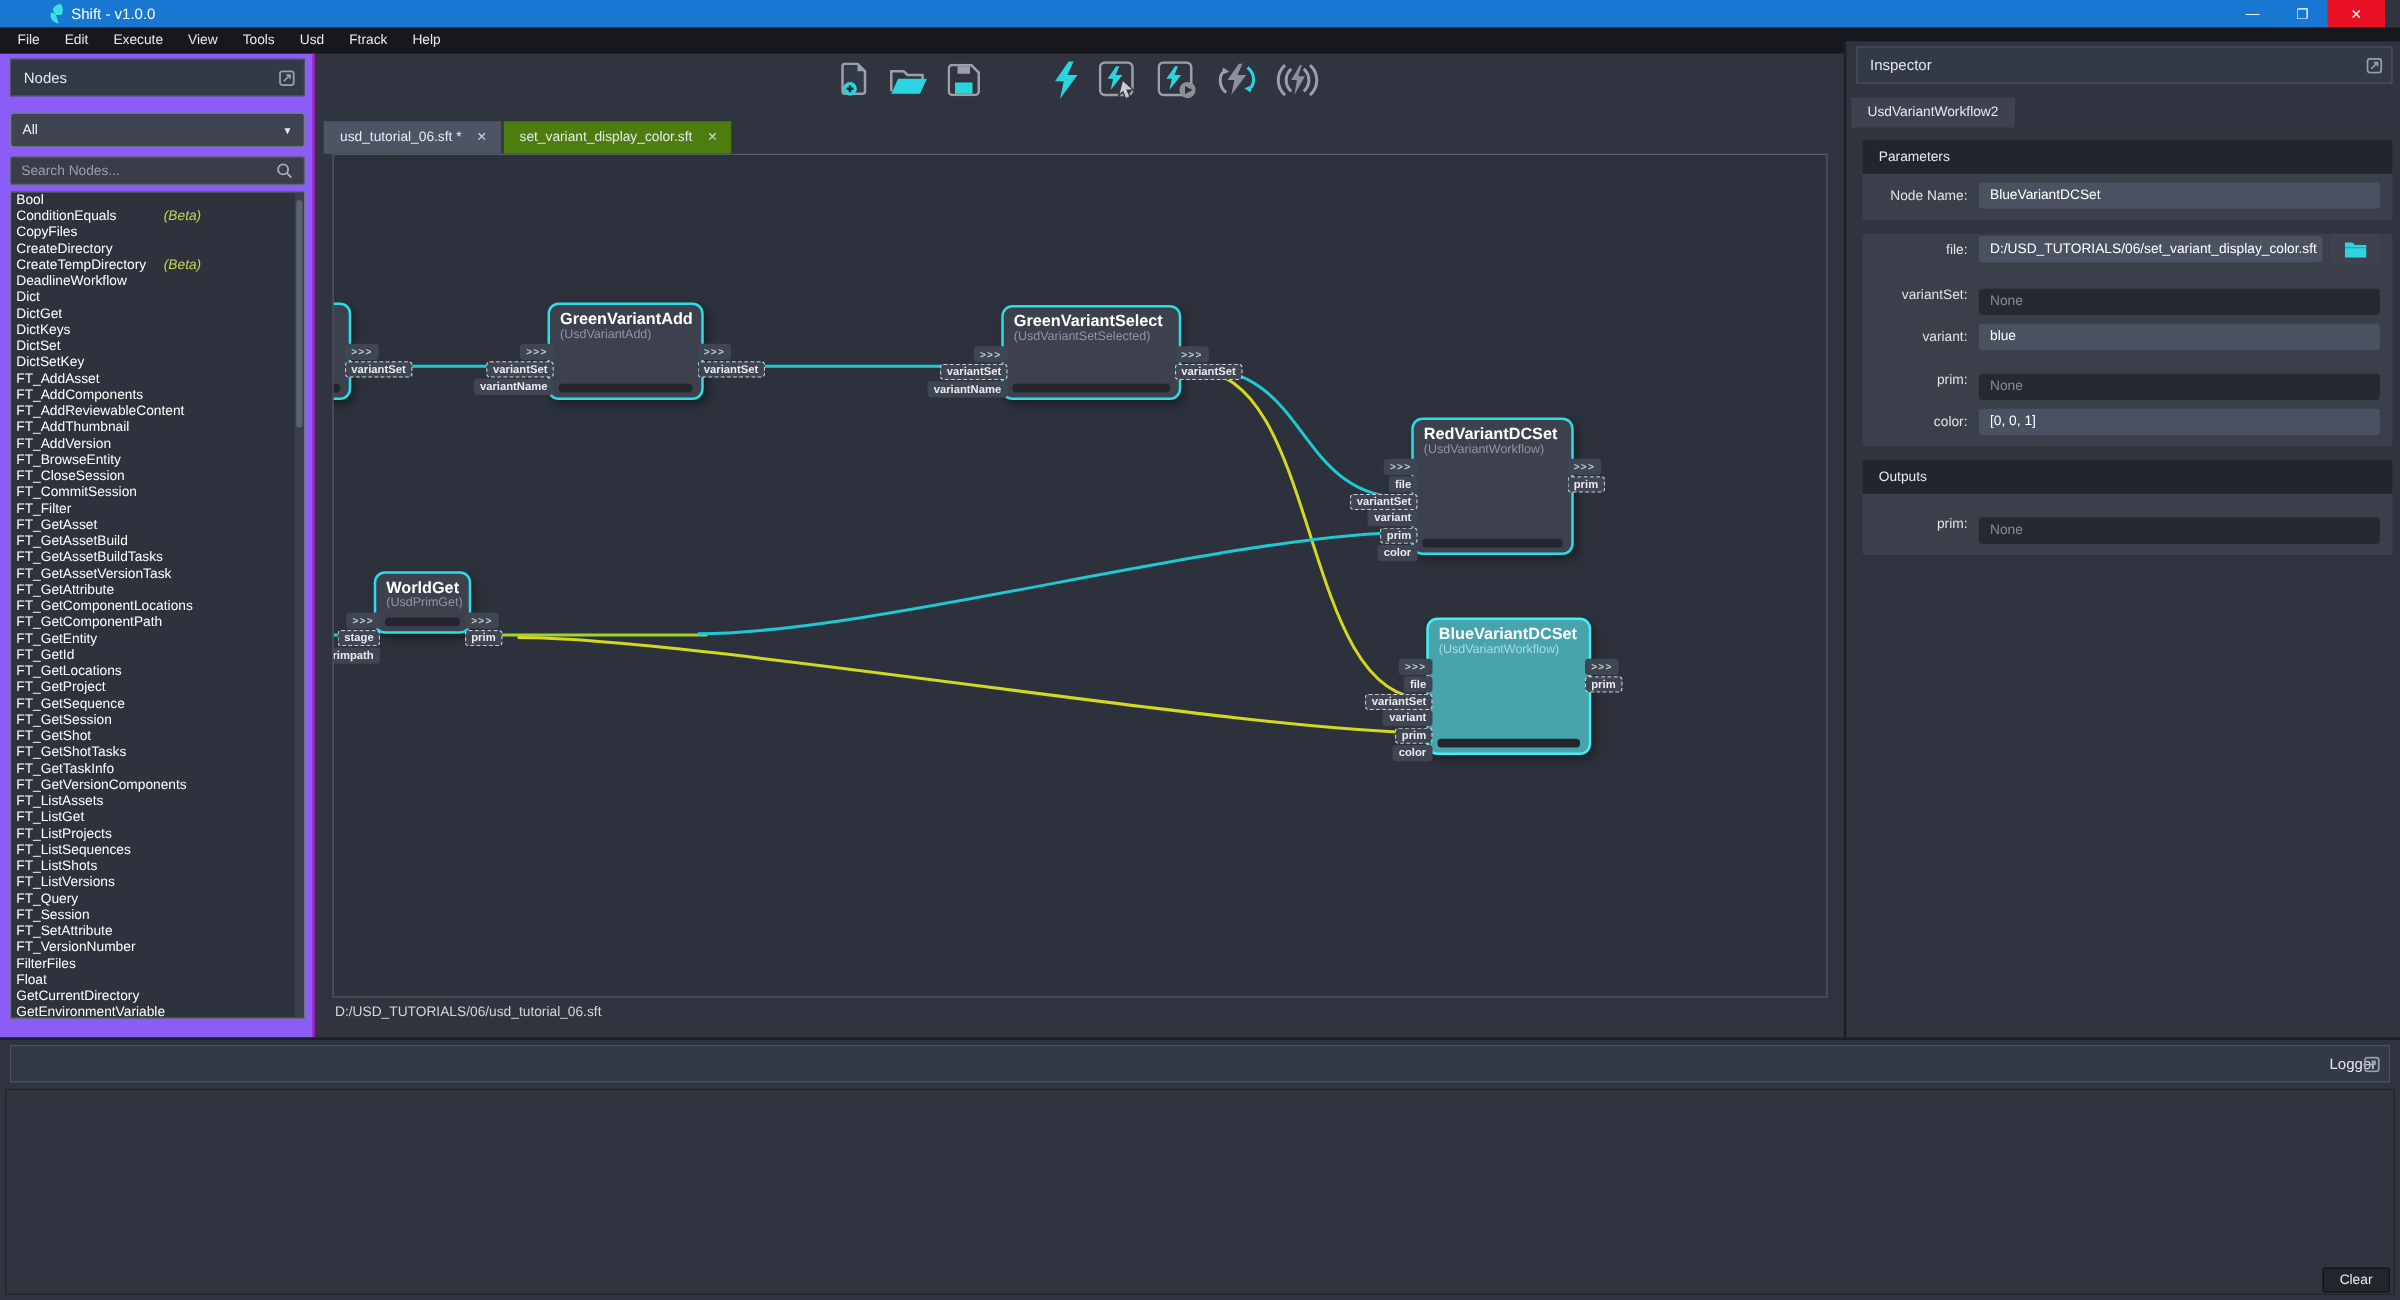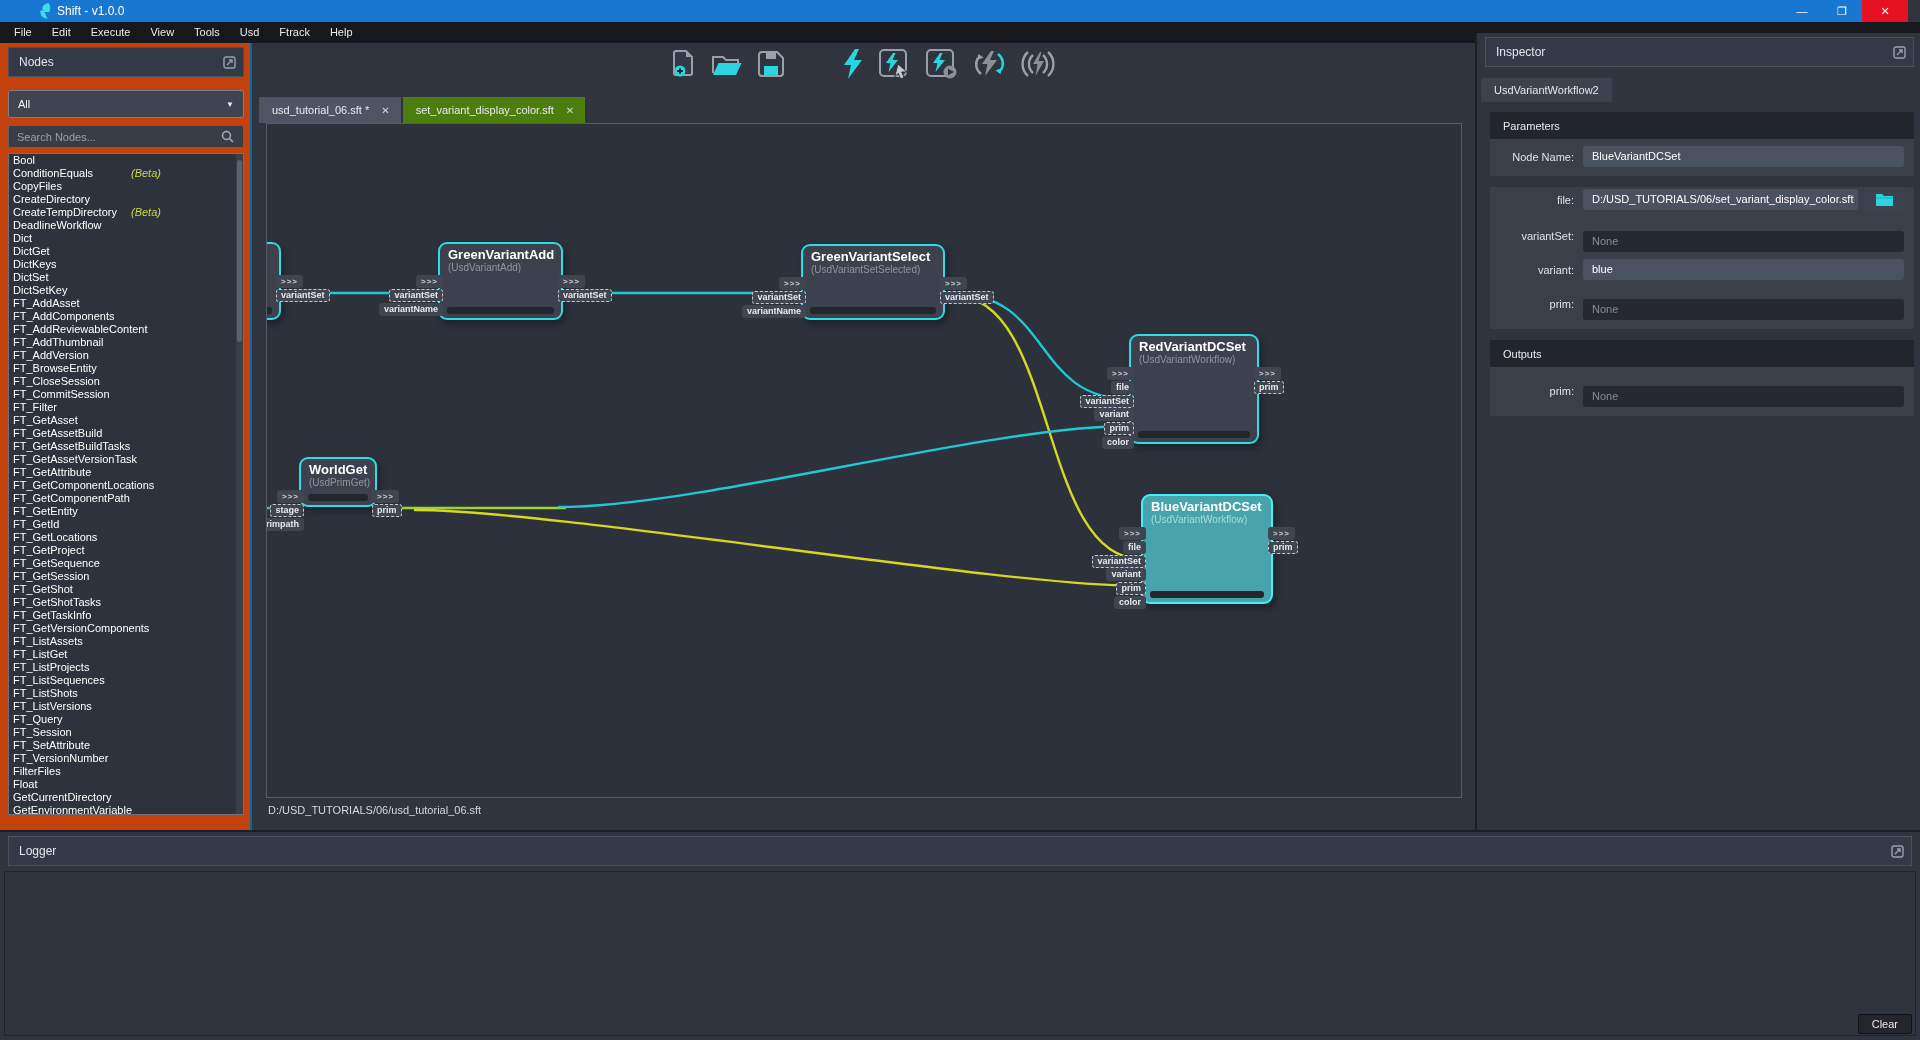--- a/index.html
+++ b/index.html
@@ -22,21 +22,21 @@
   .menu-item { padding:0 10px; font-size:11px; color:#e9eaec; line-height:21px; }
 
   
   .phead { position:absolute; left:8px; right:6px; top:4px; height:30px;
     border:1px solid #4a505c; background:#343947; display:flex; align-items:center;
     padding:0 10px; font-size:12px; color:#e4e6ea; }
   .popup-ico { position:absolute; right:7px; top:8px; }
 
   
   .npanel { position:absolute; left:0; top:43px; width:252px; height:787px;
-    background:#c2410c; border-right:2px solid #0369a1; }
+    background:#8b5cf6; border-right:2px solid #a21caf; }
   .dropdown { position:absolute; left:8px; right:6px; top:47px; height:28px;
     background:#3f4450; border:1px solid #787f8d; border-radius:3px;
     display:flex; align-items:center; padding-left:9px; font-size:11px; color:#f2f3f5; }
   .dd-arrow { margin-left:auto; width:26px; text-align:center; font-size:8px; color:#e8eaee; }
   .search { position:absolute; left:8px; right:6px; top:82px; height:23px;
     background:#383d48; border:1px solid #5b6270; border-radius:2px;
     display:flex; align-items:center; padding:0 8px; font-size:11px; color:#99a0ab; }
   .search svg { margin-left:auto; }
   .nlist { position:absolute; left:8px; right:6px; top:110px; bottom:15px;
     background:#2e323c; border:1px solid #6a7180; overflow:hidden; }
@@ -90,21 +90,21 @@
   .ifield { flex:1; height:21px; line-height:21px; border-radius:3px; font-size:11px;
     padding:0 9px; overflow:hidden; white-space:nowrap; }
   .ifield.light { background:#4a5161; color:#fff; }
   .ifield.dark { background:#262932; color:#858c98;margin-top:12px; }
   .ibrowse { width:40px; height:25px; margin-left:6px; background:#3d424e;
     border-radius:3px; display:flex; align-items:center; justify-content:center; flex:none; }
 
   
   .logger { position:absolute; left:0; top:830px; width:1920px; height:210px;
     background:#30343e; border-top:2px solid #1b1e24; }
-  .logger .phead { right:8px; }
+  .logger .phead { right:8px;justify-content:flex-end; }
   .logcontent { position:absolute; left:4px; right:4px; top:39px; bottom:4px;
     background:#30343e; border:1px solid #20232a; }
   .clearbtn { position:absolute; right:8px; bottom:6px; background:#24262c;
     border:1px solid #101216; color:#e8eaee; font-size:11px; padding:3px 13px;
     border-radius:2px; }
 </style>
 </head>
 <body>
 
 <div class="titlebar">
@@ -396,20 +396,24 @@
           <div class="ifield dark">None</div>
         </div>
         <div class="irow">
           <div class="ilabel">variant:</div>
           <div class="ifield light">blue</div>
         </div>
         <div class="irow">
           <div class="ilabel">prim:</div>
           <div class="ifield dark">None</div>
         </div>
+        <div class="irow">
+          <div class="ilabel">color:</div>
+          <div class="ifield light">[0, 0, 1]</div>
+        </div>
       </div>
       <div class="isection">
         <div class="isechead">Outputs</div>
         <div class="irow">
           <div class="ilabel">prim:</div>
           <div class="ifield dark">None</div>
         </div>
       </div>
     </div>
 </div>

